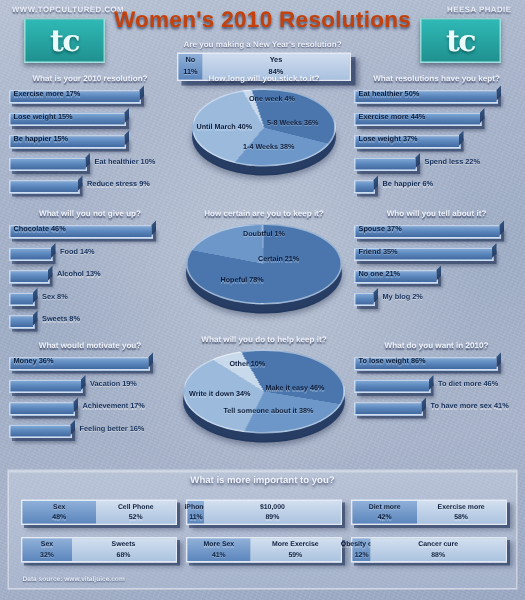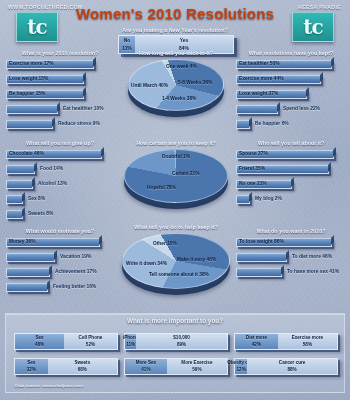--- a/index.html
+++ b/index.html
@@ -29,21 +29,21 @@
     position: absolute; left: 8px; top: 4px;
     font-size: 5.2px; letter-spacing: .35px; font-weight: bold;
     color: #e9eef7; text-shadow: 0 1px 1px rgba(20,30,60,.55);
   }
   .credit {
     position: absolute; right: 9px; top: 4px;
     font-size: 5.2px; letter-spacing: .35px; font-weight: bold;
     color: #e9eef7; text-shadow: 0 1px 1px rgba(20,30,60,.55);
   }
   .logo {
-    position: absolute; top: 12px; width: 42px; height: 30px;
+    position: absolute; top: 12px; width: 54px; height: 30px;
     background: linear-gradient(180deg,#2fb9b6,#1f918f);
     border: 1px solid rgba(255,255,255,.55);
     box-shadow: 0 2px 3px rgba(25,35,60,.45);
     display: flex; align-items: center; justify-content: center;
     color: #eafcfb; font-size: 20px; font-weight: bold;
     font-family: "DejaVu Serif", serif; letter-spacing: -1px;
     text-shadow: 0 1px 2px rgba(0,60,60,.6);
   }
   .logo.left { left: 16px; }
   .logo.right { right: 16px; }

